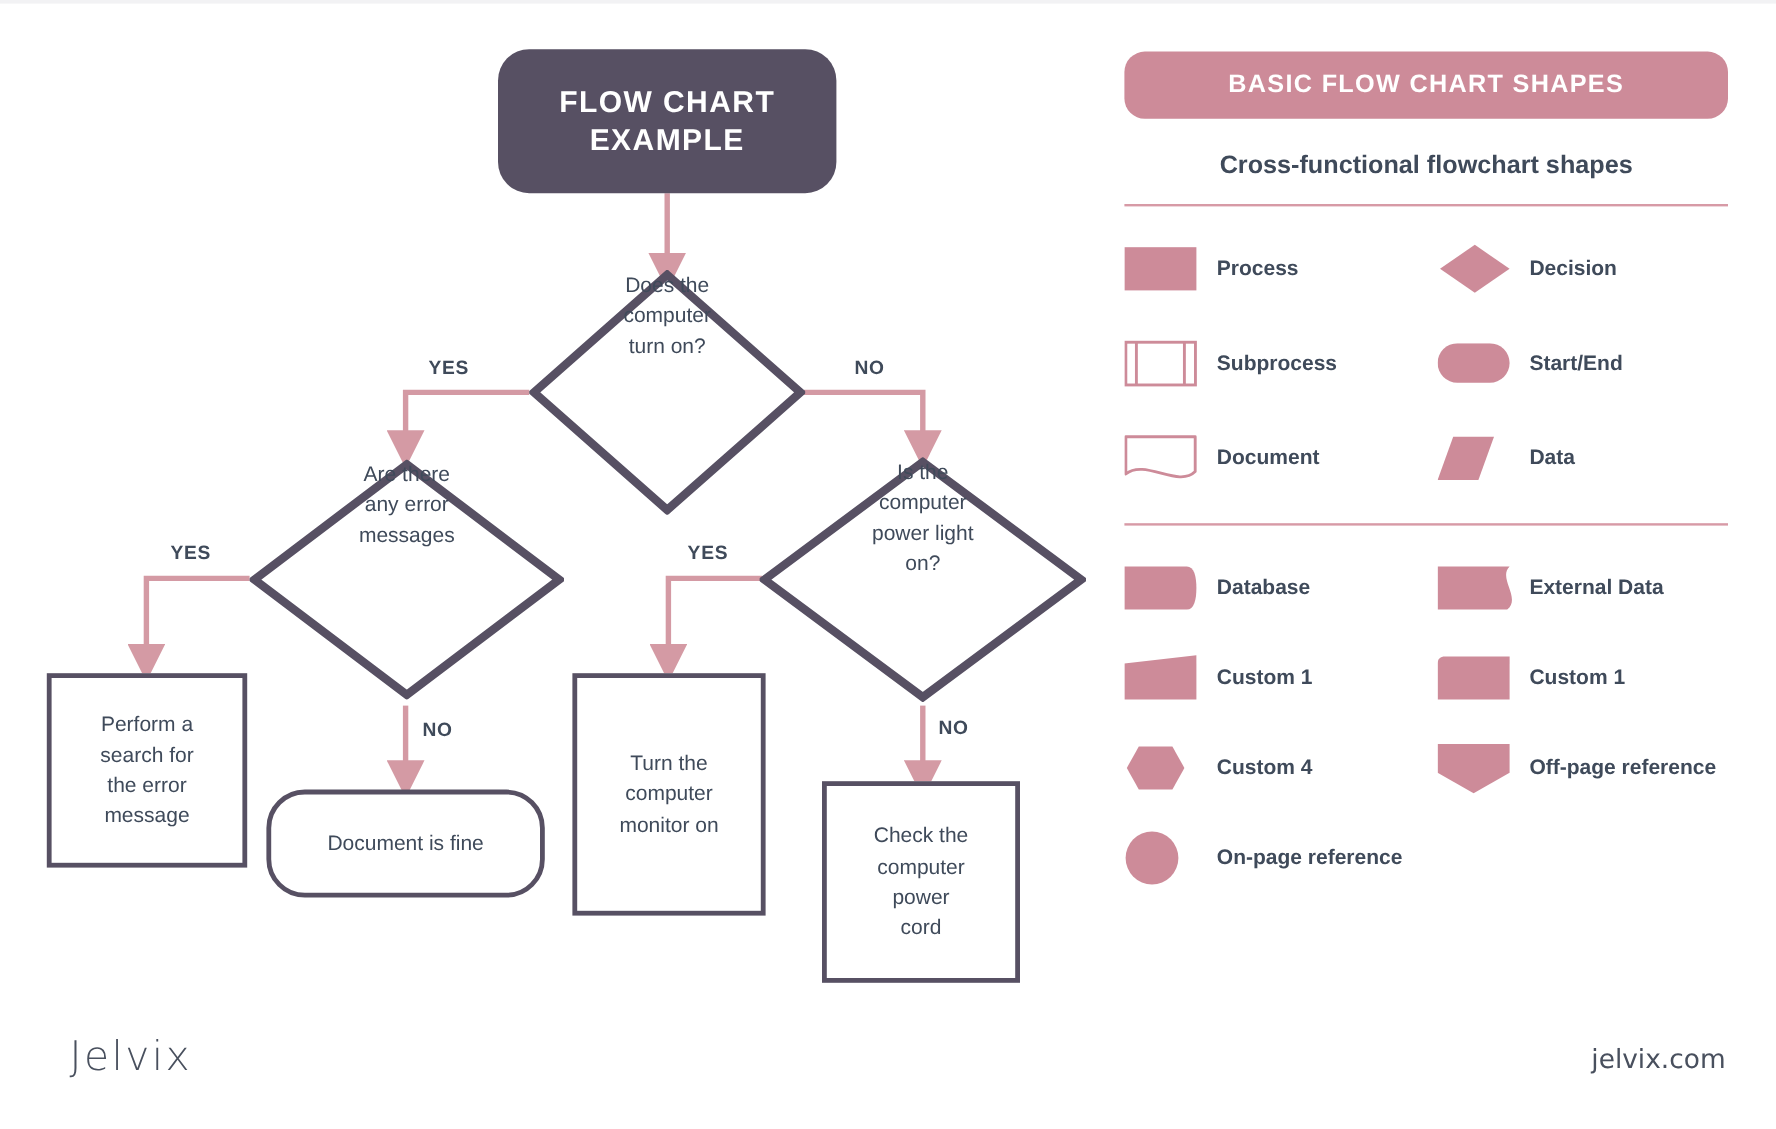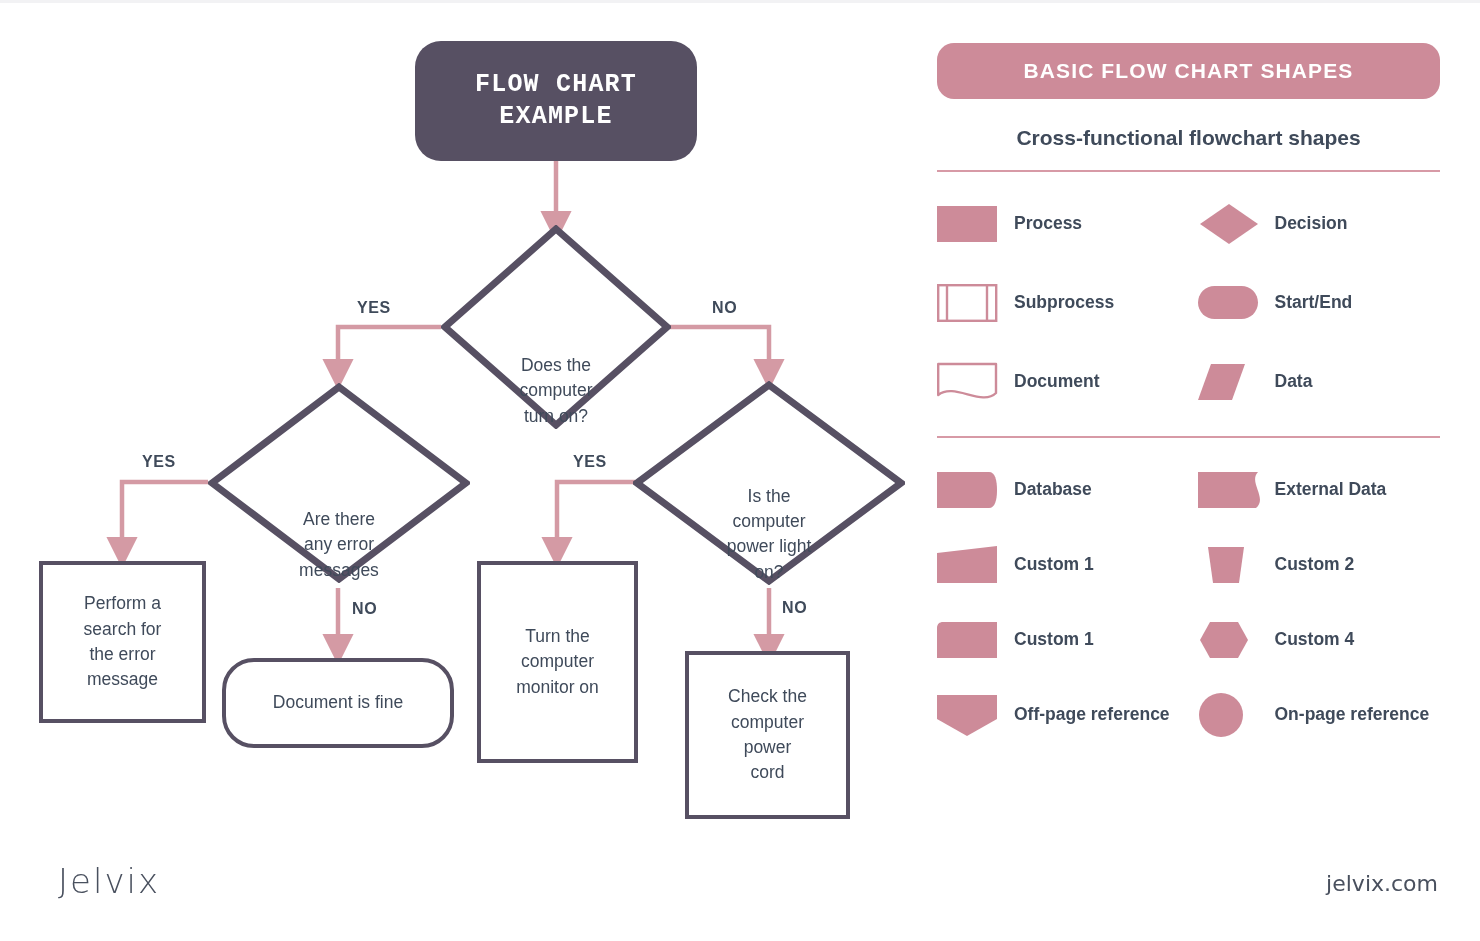--- a/index.html
+++ b/index.html
@@ -21,26 +21,25 @@
   .start-node{
     position:absolute;
     left:415px;top:38px;width:282px;height:120px;
     background:#575063;
     border-radius:26px;
     display:flex;align-items:center;justify-content:center;
     text-align:center;
     color:#ffffff;
     font-size:25px;font-weight:bold;letter-spacing:1.2px;
     line-height:1.28;
-    font-family:Liberation Mono, monospace;
   }
 
   .diamond{
     position:absolute;
-    display:flex;align-items:flex-end;justify-content:center;
+    display:flex;align-items:flex-start;justify-content:center;
   }
   .diamond .dshape{
     position:absolute;inset:0;
   }
   .diamond .dlabel{
     position:relative;
     z-index:2;
     text-align:center;
     color:#3f4a5a;
     font-size:17.5px;
@@ -320,28 +319,20 @@
 
       <div class="legend-item">
         <span class="legend-icon">
           <svg width="62" height="40" viewBox="0 0 62 40">
               <polygon points="0,8 60,1 60,38 0,38" fill="#cd8b99"></polygon>
             </svg>
         </span>
         <span class="legend-text">Custom 1</span>
       </div>
 
-      <div class="legend-item">
-        <span class="legend-icon">
-          <svg width="62" height="40" viewBox="0 0 62 40">
-              <polygon points="10,2 46,2 41,38 15,38" fill="#cd8b99"></polygon>
-            </svg>
-        </span>
-        <span class="legend-text">Custom 2</span>
-      </div>
 
       <div class="legend-item">
         <span class="legend-icon">
           <svg width="62" height="40" viewBox="0 0 62 40">
             <path d="M6,2 L60,2 L60,38 L0,38 L0,8 C0,4 2.5,2 6,2 Z" fill="#cd8b99"></path>
           </svg>
         </span>
         <span class="legend-text">Custom 1</span>
       </div>
 

